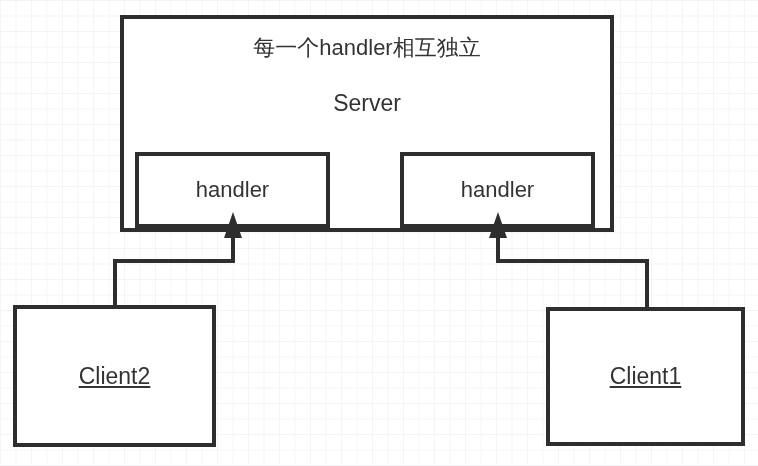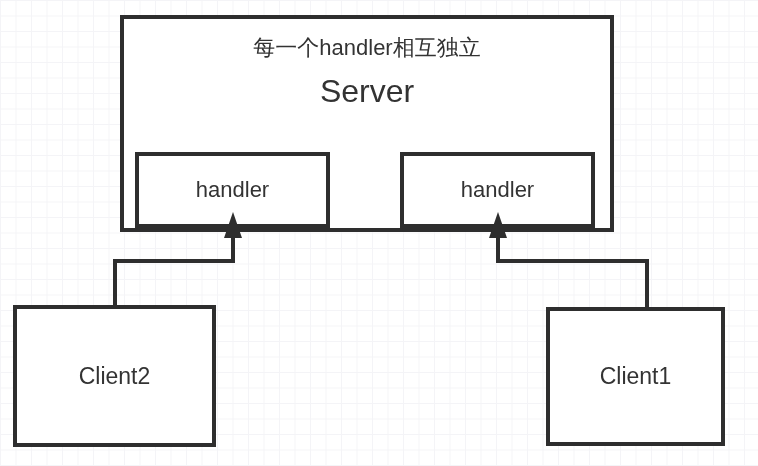--- a/index.html
+++ b/index.html
@@ -40,38 +40,39 @@
     justify-content: flex-start;
     padding-top: 12px;
   }
   .server-note {
     font-size: 22px;
     line-height: 34px;
     text-align: center;
     white-space: nowrap;
   }
   .server-title {
-    font-size: 32px;
+    font-size: 23px;
     line-height: 30px;
-    margin-top: 11px;
+    margin-top: 23px;
     text-align: center;
   }
   .handler-box {
     width: 195px;
     height: 76px;
     top: 152px;
     font-size: 22px;
   }
   .handler-left  { left: 135px; }
   .handler-right { left: 400px; }
   .client-box {
     font-size: 23px;
+    text-decoration: underline;
   }
   .client2-box { left: 13px;  top: 305px; width: 203px; height: 142px; }
-  .client1-box { left: 546px; top: 307px; width: 179px; height: 139px; }
+  .client1-box { left: 546px; top: 307px; width: 199px; height: 139px; }
   .arrow-layer {
     position: absolute;
     left: 0;
     top: 0;
     width: 758px;
     height: 466px;
     pointer-events: none;
   }
   .watermark {
     position: absolute;

